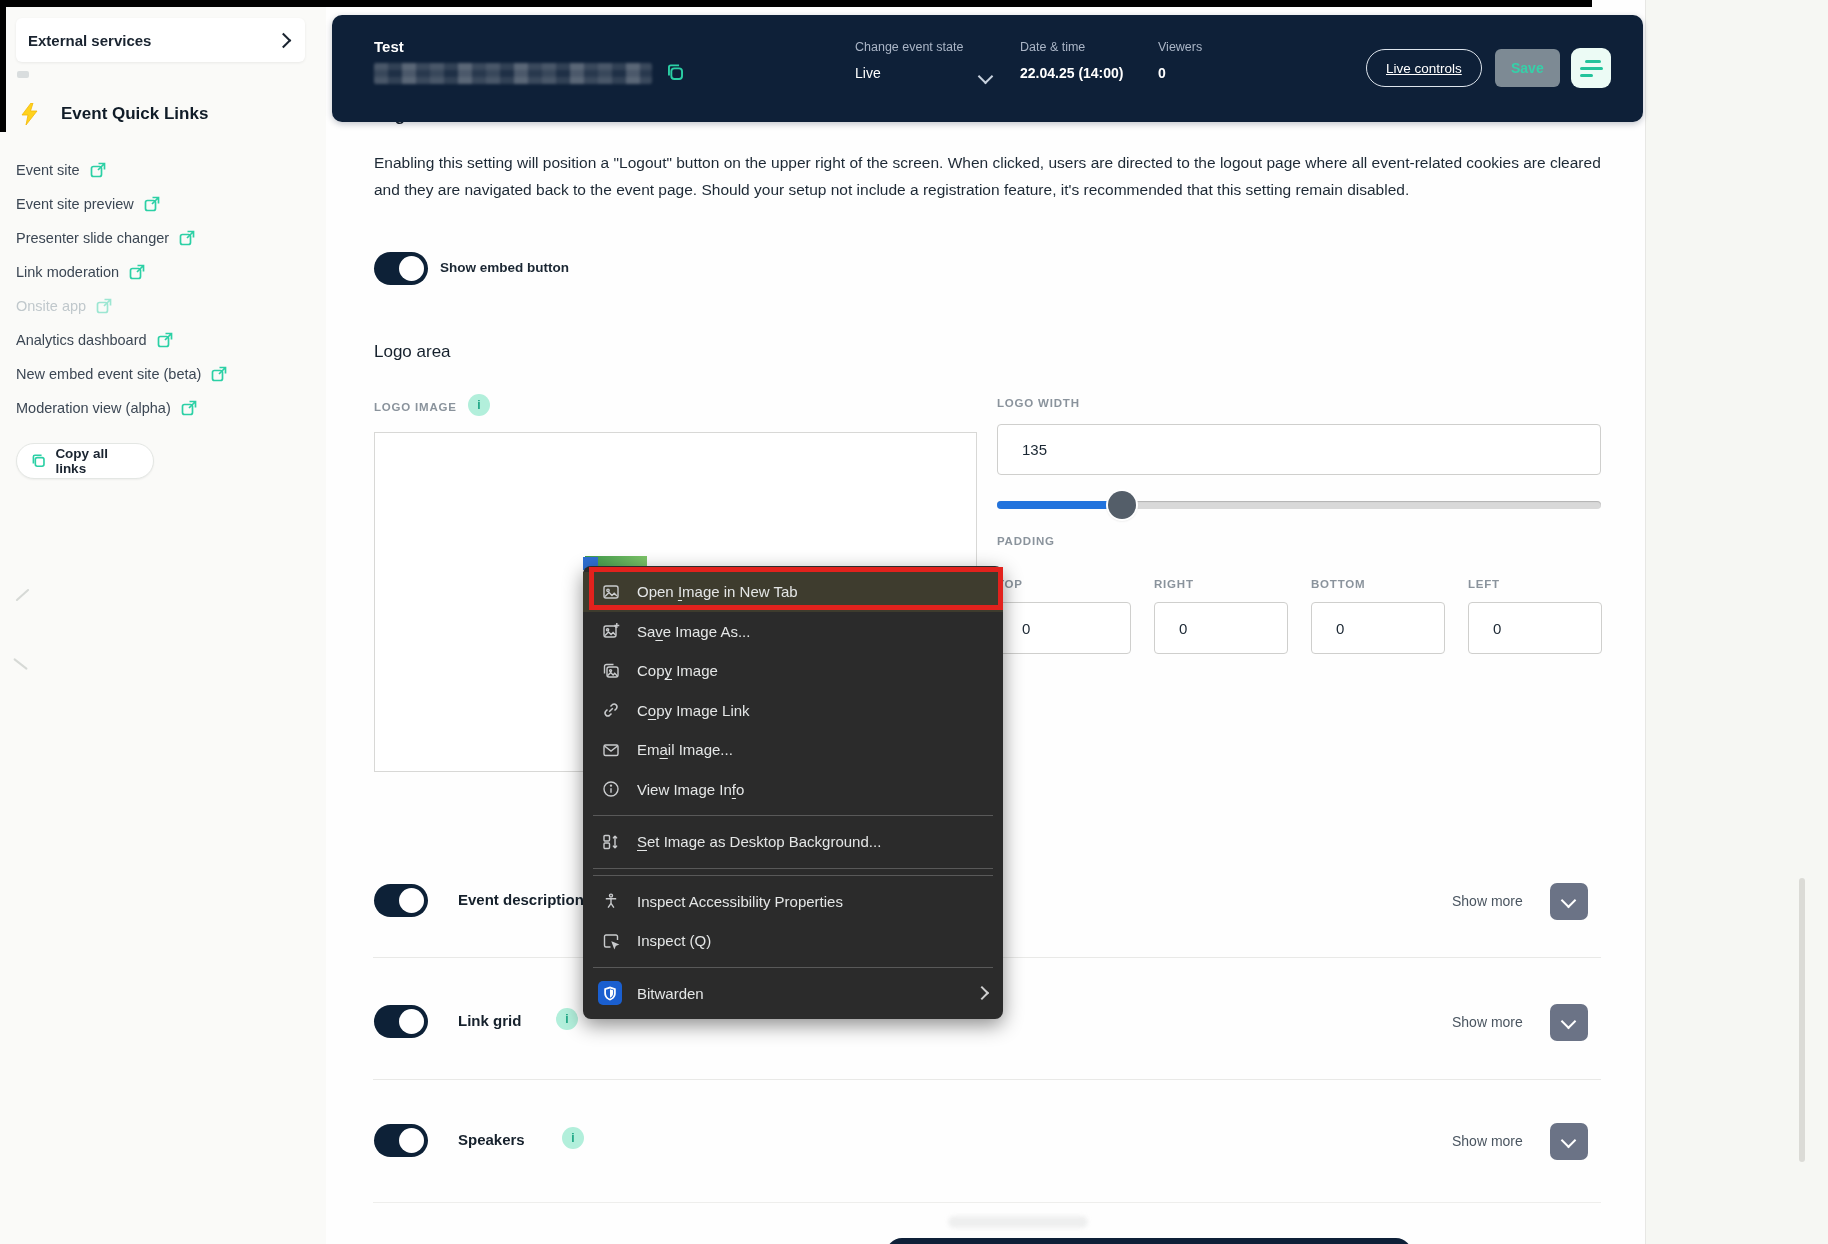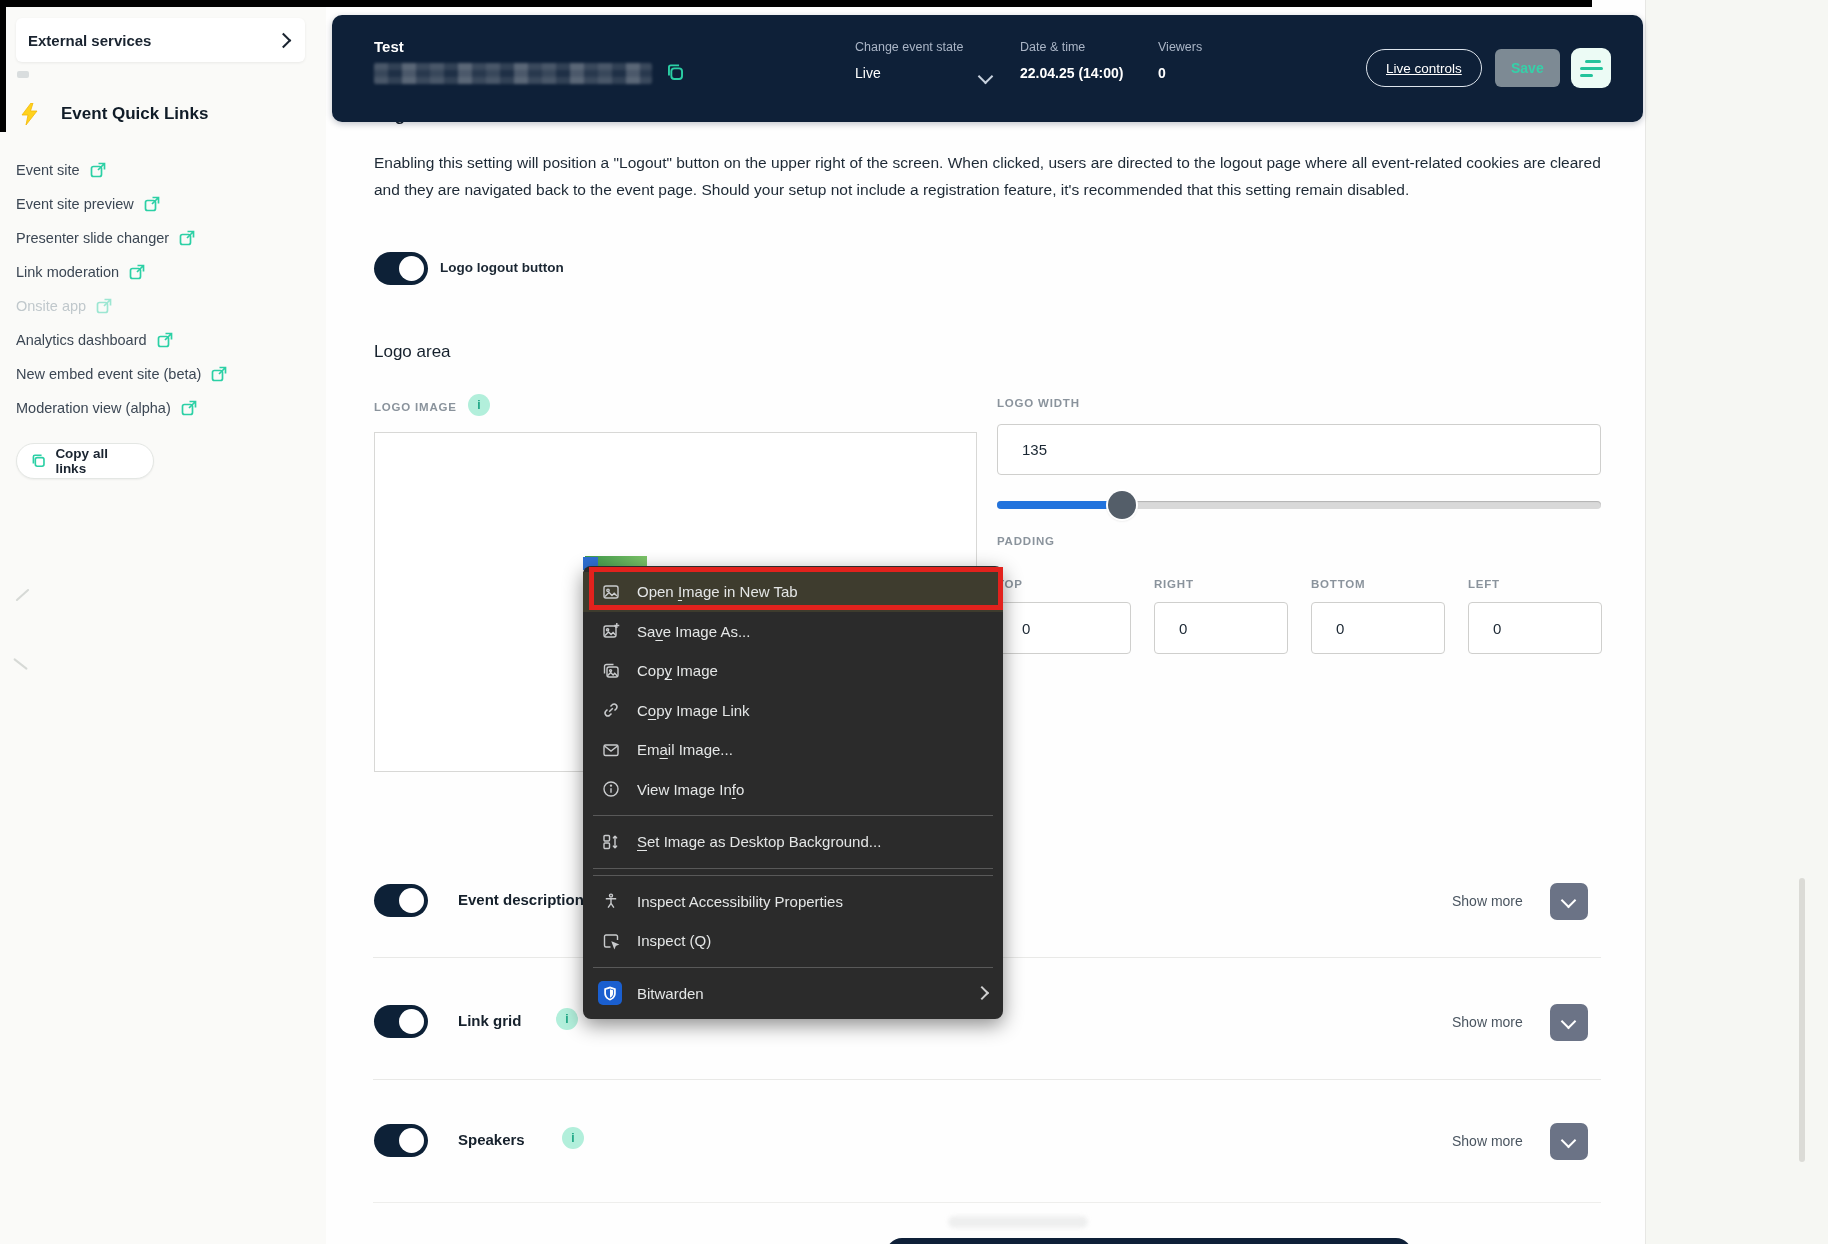--- a/index.html
+++ b/index.html
@@ -226,21 +226,21 @@
         </svg>
     </div>
     <span class="cbx-label" style="left:634px">LinkedIn</span>
     <div class="cbx unchecked" style="left:710px"></div>
     <span class="cbx-label" style="left:742px">Pinterest</span>
   </div>
 
   <div class="abs logout-title">Logout button</div>
   <div class="abs logout-desc">Enabling this setting will position a "Logout" button on the upper right of the screen. When clicked, users are directed to the logout page where all event-related cookies are cleared and they are navigated back to the event page. Should your setup not include a registration feature, it's recommended that this setting remain disabled.</div>
   <div class="toggle logout-toggle"></div>
-  <div class="abs logout-toggle-label">Logo logout button</div>
+  <div class="abs logout-toggle-label">Show embed button</div>
 
   <div class="abs header-panel">
     <span class="hp-title">Test</span>
     <div class="hp-blur"></div>
     <span class="hp-copy">
       <svg width="19" height="19" viewBox="0 0 16 16" fill="none" stroke="#2bd0a5" stroke-width="1.6">
           <rect x="4.5" y="4.5" width="9" height="9" rx="2.5"></rect>
           <path d="M2.5 10.5v-7a1.5 1.5 0 011.5-1.5h7"></path>
         </svg>
     </span>

